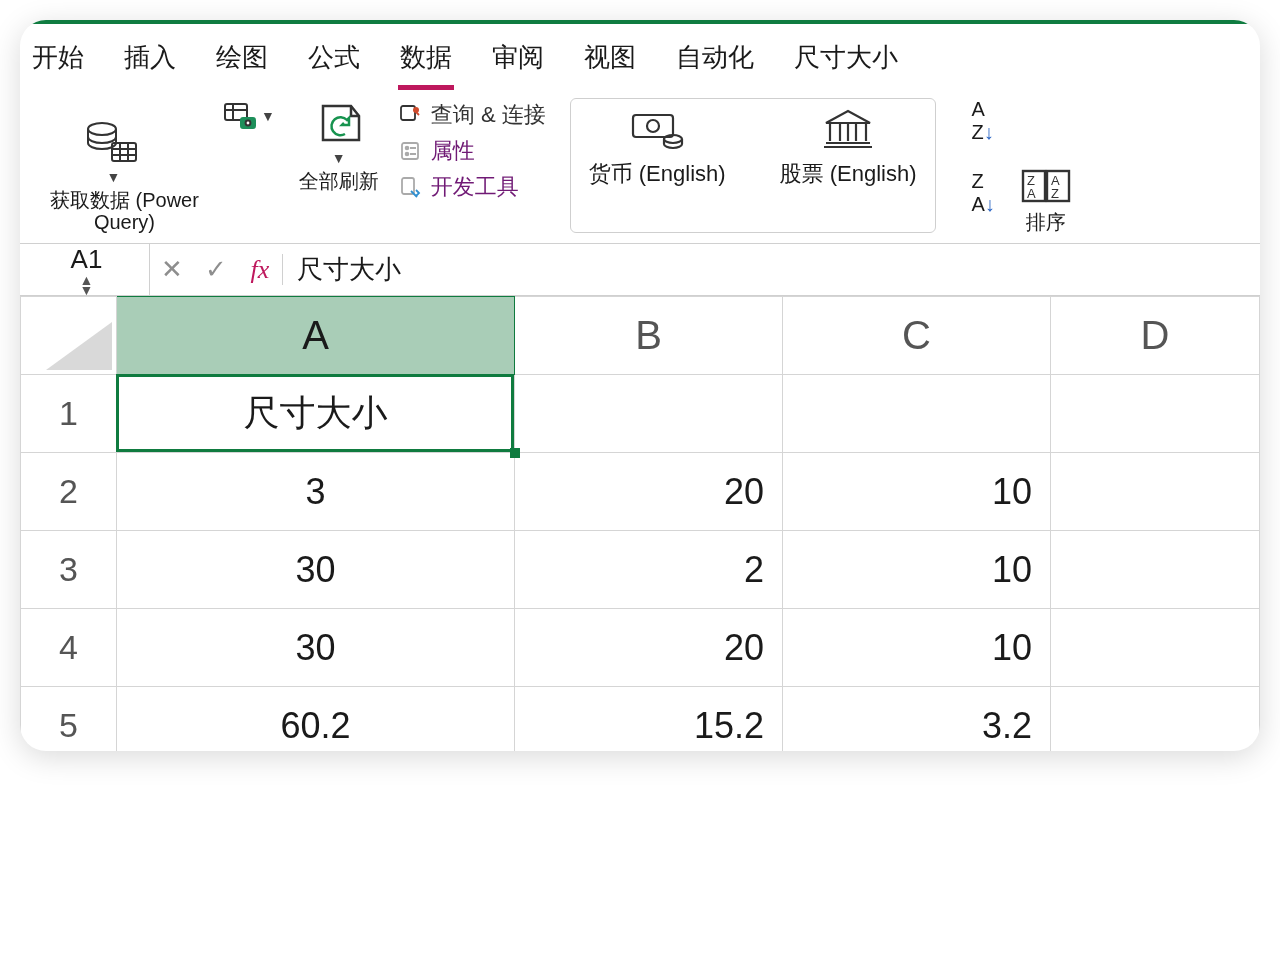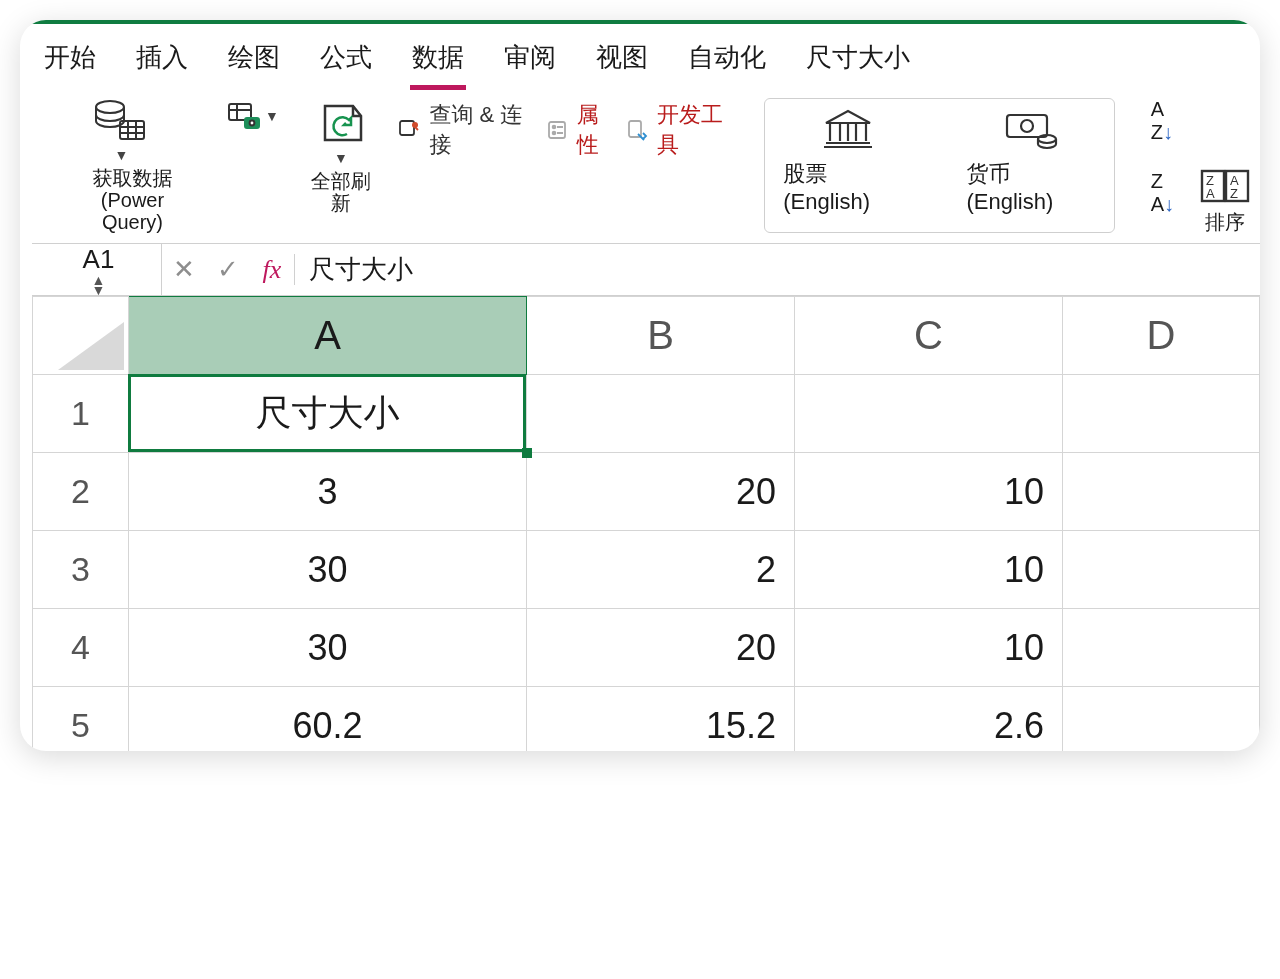--- a/index.html
+++ b/index.html
@@ -13,21 +13,20 @@
   }
   .app {
     width: 1240px;
     height: 731px;
     margin: 20px auto;
     border-radius: 26px;
     box-shadow: 0 6px 30px rgba(0,0,0,.15);
     overflow: hidden;
     background: #fff;
     position: relative;
-    padding-left: 12px;
   }
   .app::before{
     content:"";
     position:absolute; left:0; right:0; top:0; height:4px;
     background:#107c41; border-top-left-radius:26px; border-top-right-radius:26px;
   }
 
   
   .tabs {
     display: flex;
@@ -45,23 +44,23 @@
     padding: 4px 8px 10px 8px;
     border-bottom: 1px solid #d0d0d0;
     gap: 24px;
     height: 150px;
   }
   .group { display:flex; flex-direction:column; align-items:center; justify-content:flex-end; font-size:20px; }
   .big-btn { display:flex; flex-direction:column; align-items:center; gap:4px; cursor:pointer; }
   .big-btn .cap { font-size:20px; text-align:center; line-height:1.1; }
 
   .conn-group { display:flex; align-items:flex-start; gap:18px; }
-  .conn-opts { display:flex; flex-direction:row; gap:6px; margin-top:2px; }
+  .conn-opts { display:flex; flex-direction:column; gap:6px; margin-top:2px; }
   .conn-opt  { display:flex; align-items:center; gap:8px; font-size:22px; color:#333; cursor:pointer; }
-  .conn-opt.disabled { color:#b91c1c; cursor:default; }
+  .conn-opt.disabled { color:#701a75; cursor:default; }
   .small-icon { width:26px; height:26px; display:inline-flex; align-items:center; justify-content:center; }
 
   .datatype-box {
     border:1px solid #cfcfcf; border-radius:6px;
     display:flex; align-items:stretch; padding:8px 18px; gap:54px;
   }
   .dt-item { display:flex; flex-direction:column; align-items:center; font-size:22px; gap:8px; cursor:pointer;}
   .dt-icon { width:56px; height:44px; }
 
   .sort-col { display:flex; flex-direction:column; align-items:flex-start; gap:26px; margin-left:12px;}
@@ -242,37 +241,37 @@
           </span>
           <span>开发工具</span>
         </div>
       </div>
     </div>
 
     <div class="datatype-box">
       <div class="dt-item">
         <span class="dt-icon">
           <svg width="56" height="44" viewBox="0 0 56 44" stroke="#333" stroke-width="2.2" fill="none">
-            <path d="M6 16 28 4l22 12z"></path>
-            <path d="M10 16v18M20 16v18M28 16v18M36 16v18M46 16v18"></path>
-            <path d="M6 36h44M4 40h48"></path>
-          </svg>
-        </span>
-        <span>股票 (English)</span>
-      </div>
-      <div class="dt-item">
-        <span class="dt-icon">
-          <svg width="56" height="44" viewBox="0 0 56 44" stroke="#333" stroke-width="2.2" fill="none">
             <rect x="4" y="8" width="40" height="22" rx="3"></rect>
             <circle cx="24" cy="19" r="6"></circle>
             <ellipse cx="44" cy="32" rx="9" ry="4"></ellipse>
             <path d="M35 32v5c0 2.2 4 4 9 4s9-1.8 9-4v-5"></path>
           </svg>
         </span>
         <span>货币 (English)</span>
+      </div>
+      <div class="dt-item">
+        <span class="dt-icon">
+          <svg width="56" height="44" viewBox="0 0 56 44" stroke="#333" stroke-width="2.2" fill="none">
+            <path d="M6 16 28 4l22 12z"></path>
+            <path d="M10 16v18M20 16v18M28 16v18M36 16v18M46 16v18"></path>
+            <path d="M6 36h44M4 40h48"></path>
+          </svg>
+        </span>
+        <span>股票 (English)</span>
       </div>
     </div>
 
     <div class="sort-col">
       <div class="sort-btn">
         <span style="font-size:20px;">
           A<br>Z<span style="color:#2f68c5">↓</span>
         </span>
       </div>
       <div class="sort-btn">
@@ -365,21 +364,21 @@
             <th class="rowhdr">4</th>
             <td class="cell-a">30</td>
             <td class="cell-b">20</td>
             <td class="cell-c">10</td>
             <td class="cell-d"></td>
           </tr>
           <tr>
             <th class="rowhdr">5</th>
             <td class="cell-a">60.2</td>
             <td class="cell-b">15.2</td>
-            <td class="cell-c">2.6</td>
+            <td class="cell-c">3.2</td>
             <td class="cell-d"></td>
           </tr>
           <tr>
             <th class="rowhdr">6</th>
             <td class="cell-a"></td>
             <td class="cell-b"></td>
             <td class="cell-c"></td>
             <td class="cell-d"></td>
           </tr>
           <tr>

